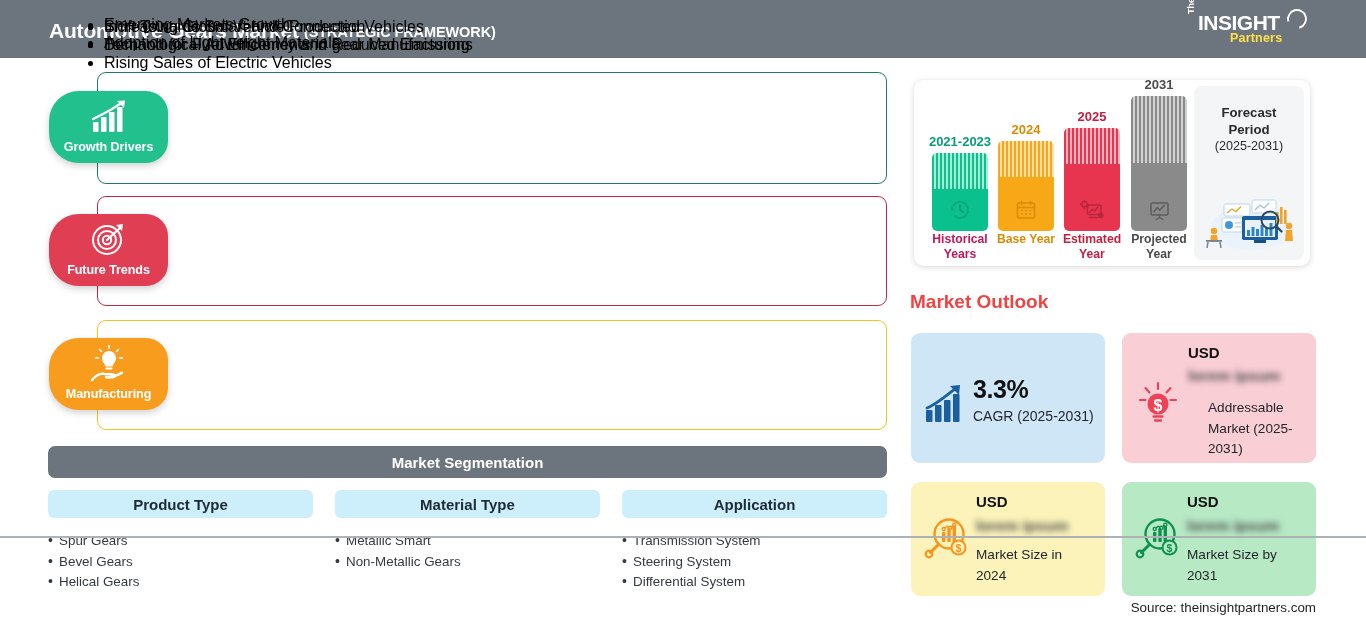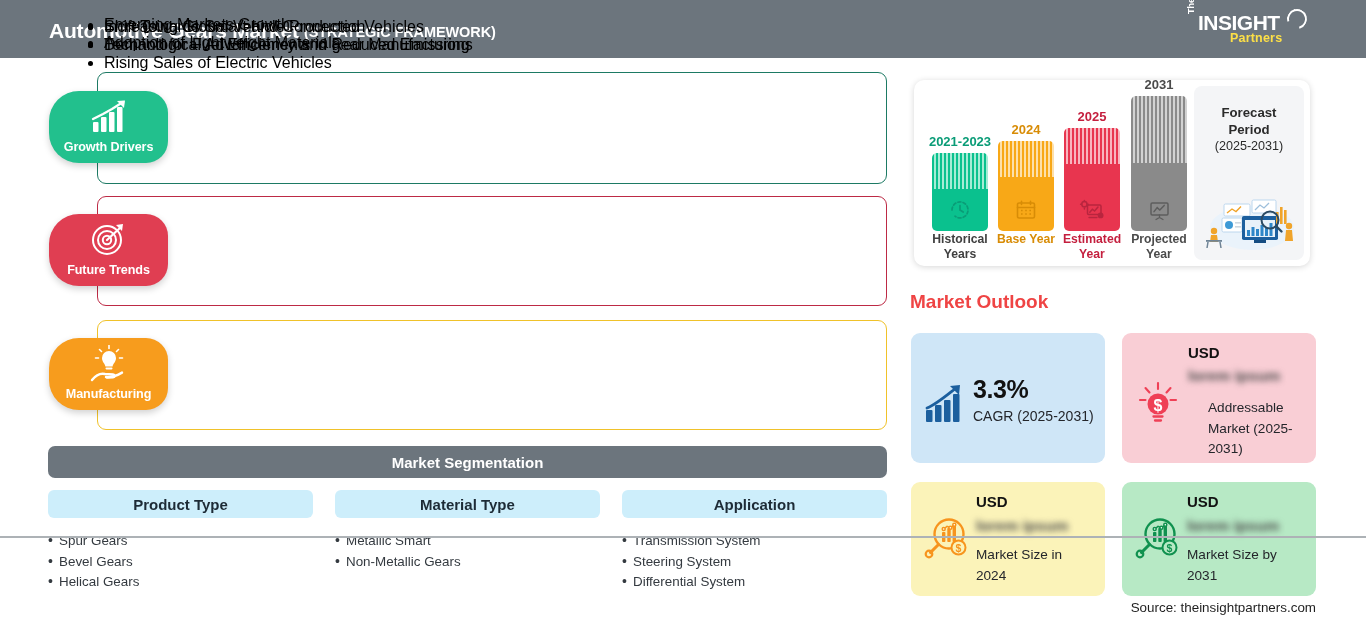--- a/index.html
+++ b/index.html
@@ -337,21 +337,21 @@
         <div class="fc-bar" style="top:73px;height:78px">
           <div class="fc-stripe" style="background:repeating-linear-gradient(90deg,#0ac18e 0 2px,#a6ecd6 2px 4px)"></div>
           <div class="fc-solid" style="height:42px;background:#0ac18e"></div>
         </div>
         <div class="fc-icon" style="top:118px">
           <svg width="24" height="24" viewBox="0 0 24 24" fill="none" stroke="#0a9c77" stroke-width="1.7" stroke-linecap="round">
             <path d="M4 12a8 8 0 1 1 3 6.2" stroke-dasharray="3 2.2"></path>
             <path d="M12 7.5V12l3.2 2"></path>
           </svg>
         </div>
-        <div class="fc-cap" style="color:#404040">Historical Years</div>
+        <div class="fc-cap" style="color:#be185d">Historical Years</div>
       </div>
 
       <div class="fc-item i1">
         <div class="fc-year" style="top:42px;color:#d88c06">2024</div>
         <div class="fc-bar" style="top:61px;height:90px">
           <div class="fc-stripe" style="background:repeating-linear-gradient(90deg,#f8a817 0 2px,#fde0ab 2px 4px)"></div>
           <div class="fc-solid" style="height:54px;background:#f8a817"></div>
         </div>
         <div class="fc-icon" style="top:118px">
           <svg width="24" height="24" viewBox="0 0 24 24" fill="none" stroke="#d88c06" stroke-width="1.6">

